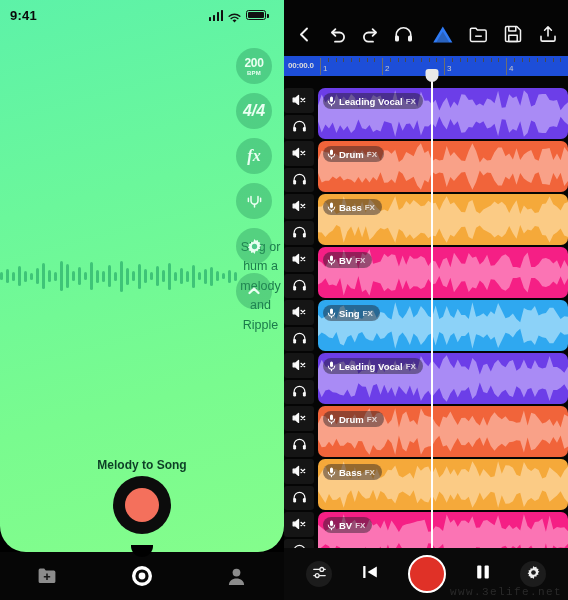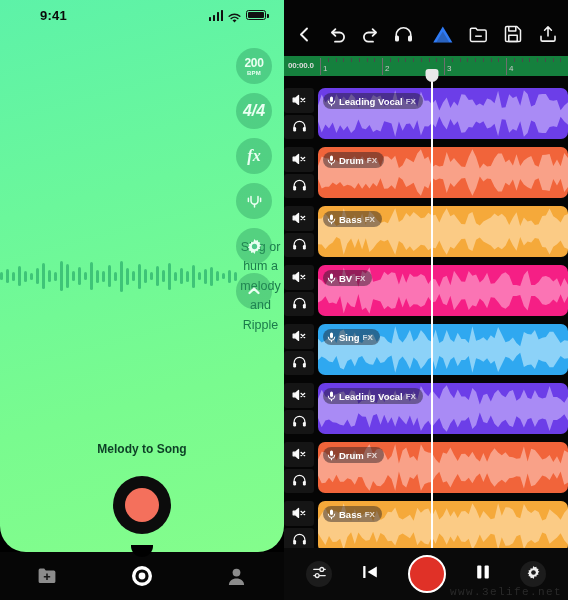--- a/index.html
+++ b/index.html
@@ -21,21 +21,21 @@
   .phone-screen {
     position:absolute; left:0; top:0;
     width:284px; height:552px;
     background:linear-gradient(165deg,#5df2a8 0%,#6bf79b 35%,#79fb8f 70%,#84fd8c 100%);
     border-bottom-left-radius:26px;
     border-bottom-right-radius:26px;
   }
   .statusbar {
     position:absolute; top:0; left:0; right:0; height:30px;
     display:flex; align-items:center; justify-content:space-between;
-    padding:0 18px 0 40px;
+    padding:0 18px 0 10px;
   }
   .status-time { font-size:13px; font-weight:bold; color:#0a0a0a; letter-spacing:.2px; }
   .status-icons { display:flex; align-items:center; gap:5px; }
   .sig { display:flex; align-items:flex-end; gap:1.5px; height:11px; }
   .sig i { display:block; width:2.5px; background:#111; border-radius:.5px; }
   .sig i:nth-child(1){height:4px;} .sig i:nth-child(2){height:6px;}
   .sig i:nth-child(3){height:8.5px;} .sig i:nth-child(4){height:11px;}
   .wifi { width:13px; height:11px; position:relative; }
   .batt { width:20px; height:10px; border:1.5px solid #111; border-radius:2.5px; position:relative; }
   .batt::after { content:""; position:absolute; left:1px; top:1px; bottom:1px; right:1px; background:#111; border-radius:1px; }
@@ -70,21 +70,21 @@
   .hero-cap {
     margin-top:20px; text-align:center;
     font-size:12.5px; line-height:1.55; color:#1b7a4b; font-weight:500;
   }
 
   
   .rec-zone {
     position:absolute; left:0; right:0; bottom:18px;
     display:flex; flex-direction:column; align-items:center;
   }
-  .rec-title { font-size:12px; font-weight:bold; color:#0d3f26; margin-bottom:20px; }
+  .rec-title { font-size:12px; font-weight:bold; color:#0d3f26; margin-bottom:4px; }
   .rec-btn {
     width:58px; height:58px; border-radius:50%;
     background:#0c0c0c;
     display:flex; align-items:center; justify-content:center;
     cursor:pointer;
   }
   .rec-btn .dot { width:34px; height:34px; border-radius:50%; background:#f4705c; }
 
   .notch {
     position:absolute; left:50%; transform:translateX(-50%);
@@ -113,38 +113,38 @@
     display:flex; align-items:center; padding:0 9px;
   }
   .tb-left { display:flex; align-items:center; gap:11px; }
   .tb-right { display:flex; align-items:center; gap:13px; margin-left:auto; }
   .tb-btn { width:22px; height:22px; display:flex; align-items:center; justify-content:center; cursor:pointer; color:#f2f2f2; }
   .tb-btn svg { display:block; }
 
   
   .ruler {
     position:absolute; top:56px; left:0; right:0; height:20px;
-    background:#15803d;
+    background:#1d4ed8;
     text-align:center;
   }
   .ruler-time {
     position:absolute; left:4px; top:5px;
     font-size:8px; font-weight:bold; color:#dcdcdc; letter-spacing:-.2px;
   }
   .ruler-ticks { position:absolute; left:36px; right:0; top:0; bottom:0; }
   .tick { position:absolute; top:2px; width:1px; background:#4a4a4a; height:4px; }
   .tick.major { height:17px; background:#6e6e6e; top:2px; }
   .tick-lab { position:absolute; top:8px; font-size:8px; color:#c9c9c9; }
 
   
   .tracks {
     position:absolute; top:88px; left:0; right:0; bottom:52px;
     overflow:hidden;
   }
-  .track-row { position:relative; height:51px; margin-bottom:8px; display:flex; }
+  .track-row { position:relative; height:51px; margin-bottom:2px; display:flex; }
   .track-ctrl { width:30px; display:flex; flex-direction:column; gap:2px; flex:0 0 30px; }
   .ctrl-btn {
     flex:1; background:#151515; border-radius:3px;
     display:flex; align-items:center; justify-content:center;
     cursor:pointer; color:#fafafa;
   }
   .ctrl-btn svg { display:block; }
   .clip {
     position:relative; flex:1; margin-left:4px;
     border-radius:7px; overflow:hidden;

